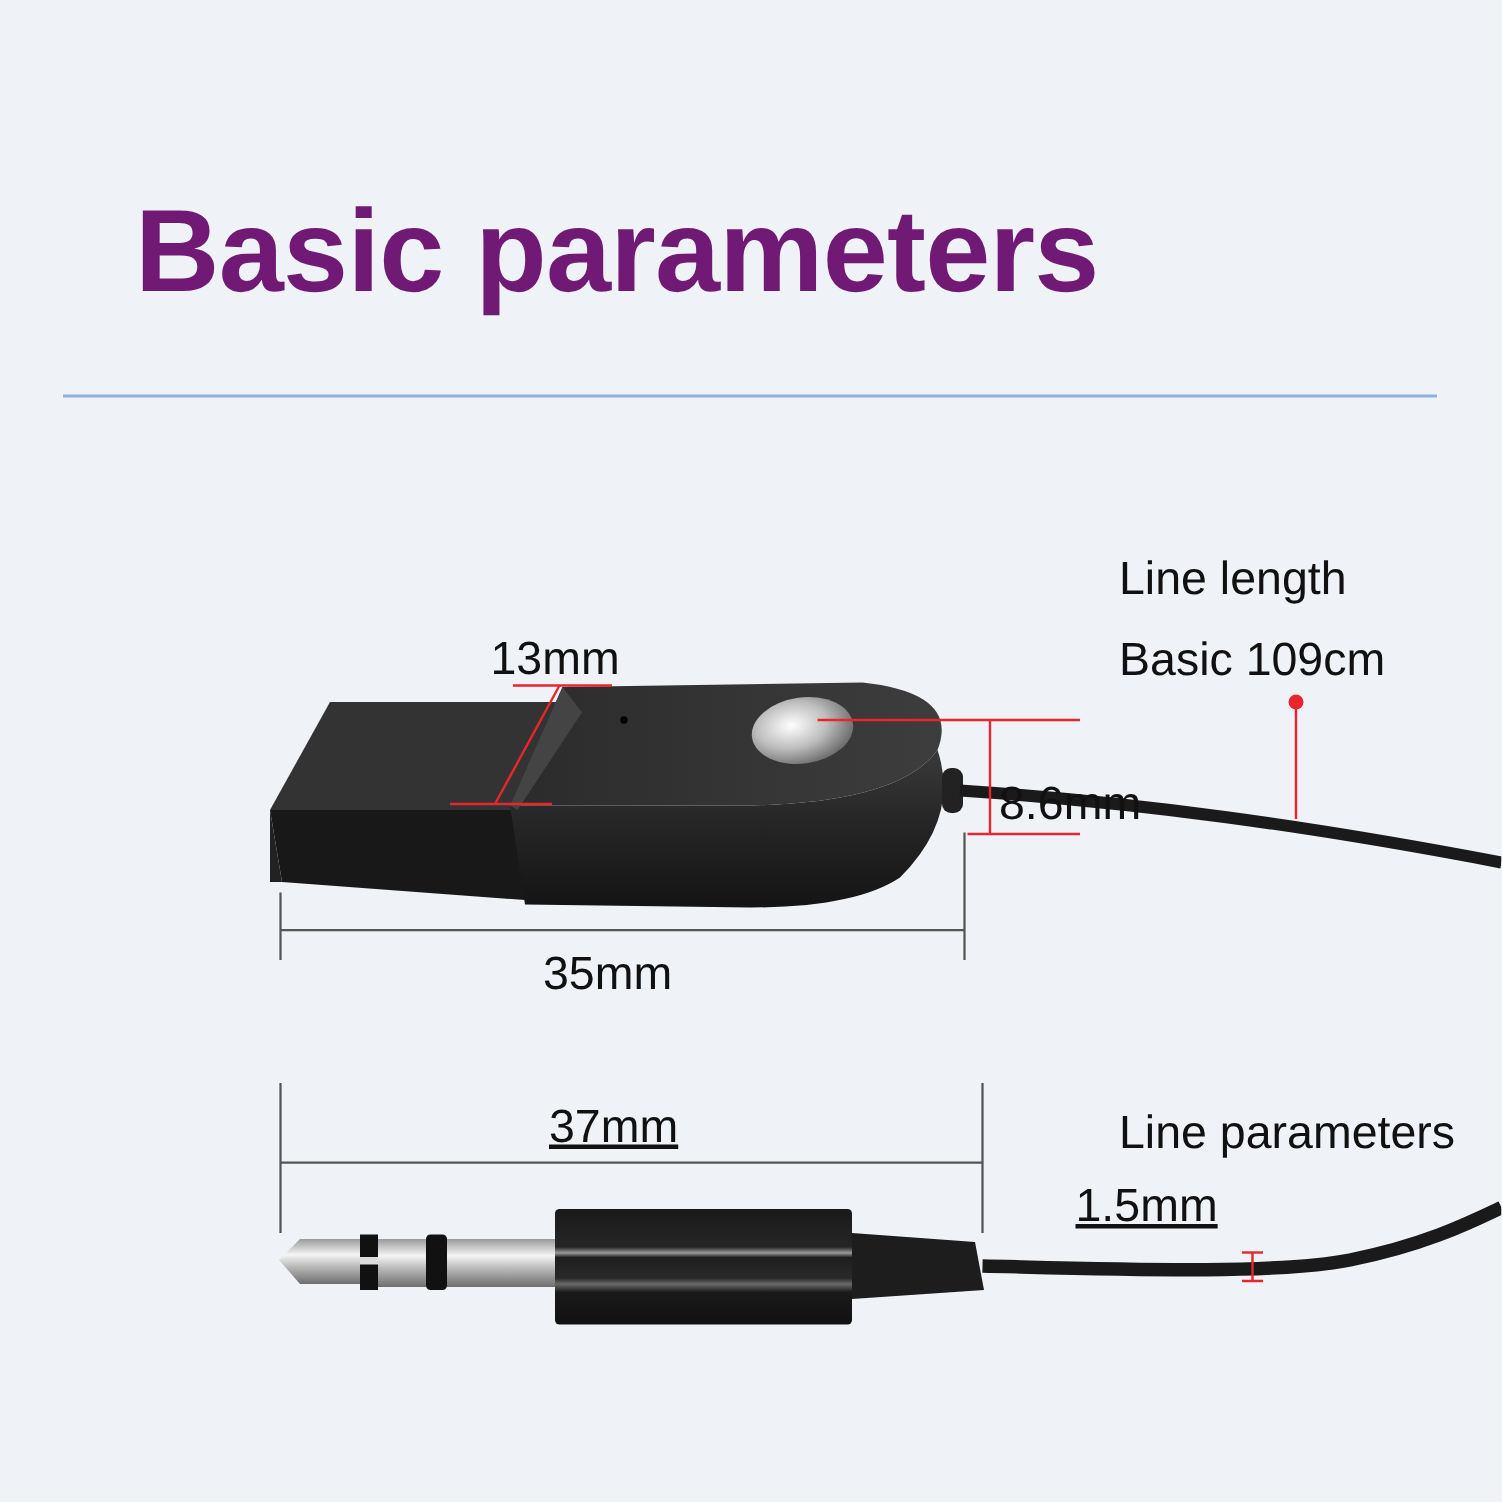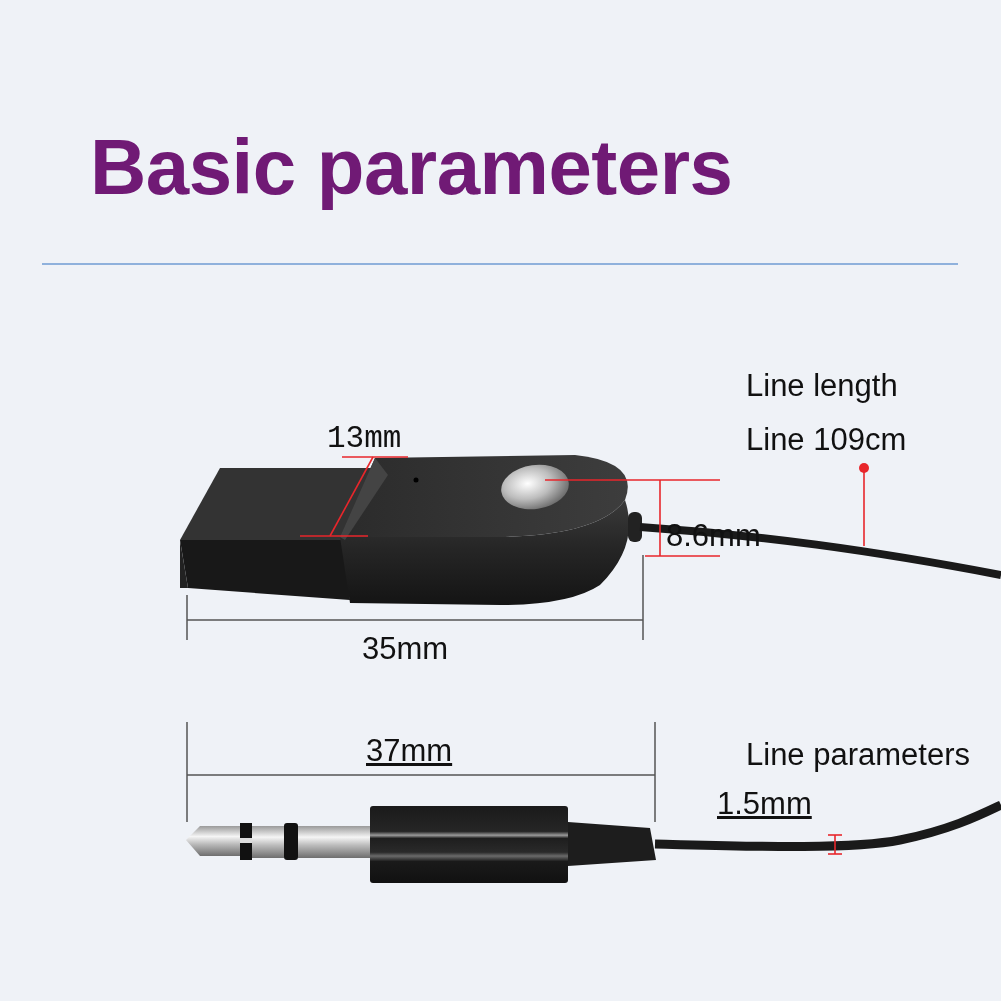--- a/index.html
+++ b/index.html
@@ -125,23 +125,23 @@
 
     <line x1="864" y1="468" x2="864" y2="546"></line>
 
     <line x1="835" y1="835" x2="835" y2="854"></line>
     <line x1="828" y1="835" x2="842" y2="835"></line>
     <line x1="828" y1="854" x2="842" y2="854"></line>
   </g>
   <circle cx="864" cy="468" r="5" fill="#e8262b"></circle>
 </svg>
 
-<div class="abs label" style="left:327px; top:423px;font-family:Liberation Mono, monospace;">13mm</div>
+<div class="abs label" style="left:327px; top:423px;">13mm</div>
 <div class="abs label" style="left:362px; top:633px;">35mm</div>
 <div class="abs label" style="left:666px; top:520px;">8.6mm</div>
 
 <div class="abs label" style="left:746px; top:370px;">Line length</div>
-<div class="abs label" style="left:746px; top:424px;">Line 109cm</div>
+<div class="abs label" style="left:746px; top:424px;">Basic 109cm</div>
 
 <div class="abs label" style="left:366px; top:735px;text-decoration:underline;">37mm</div>
 
 <div class="abs label" style="left:746px; top:739px;">Line parameters</div>
 <div class="abs label" style="left:717px; top:788px;text-decoration:underline;">1.5mm</div>
 
 </body></html>

